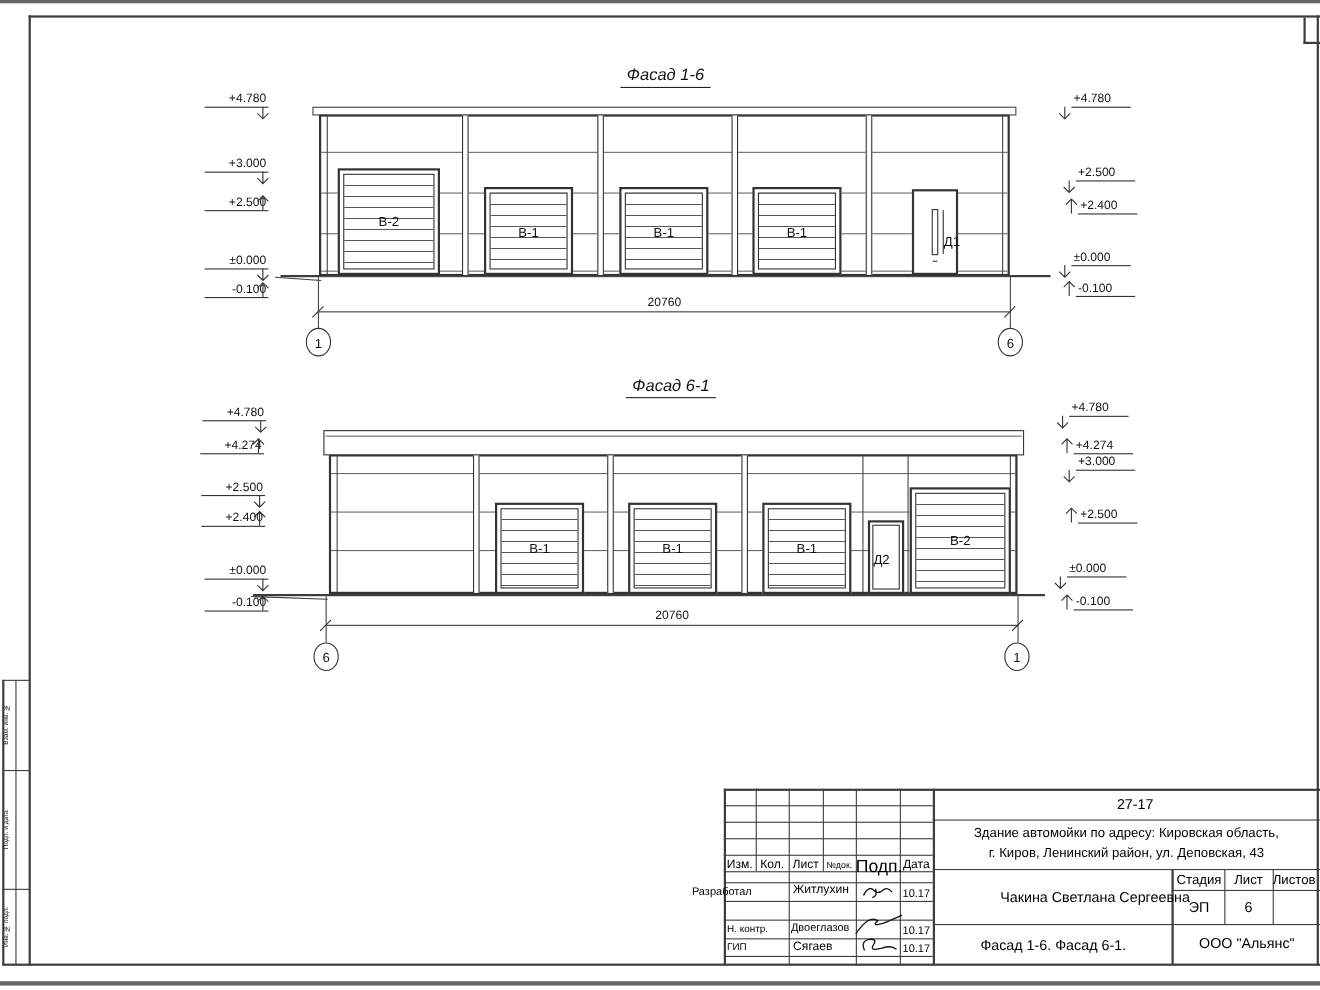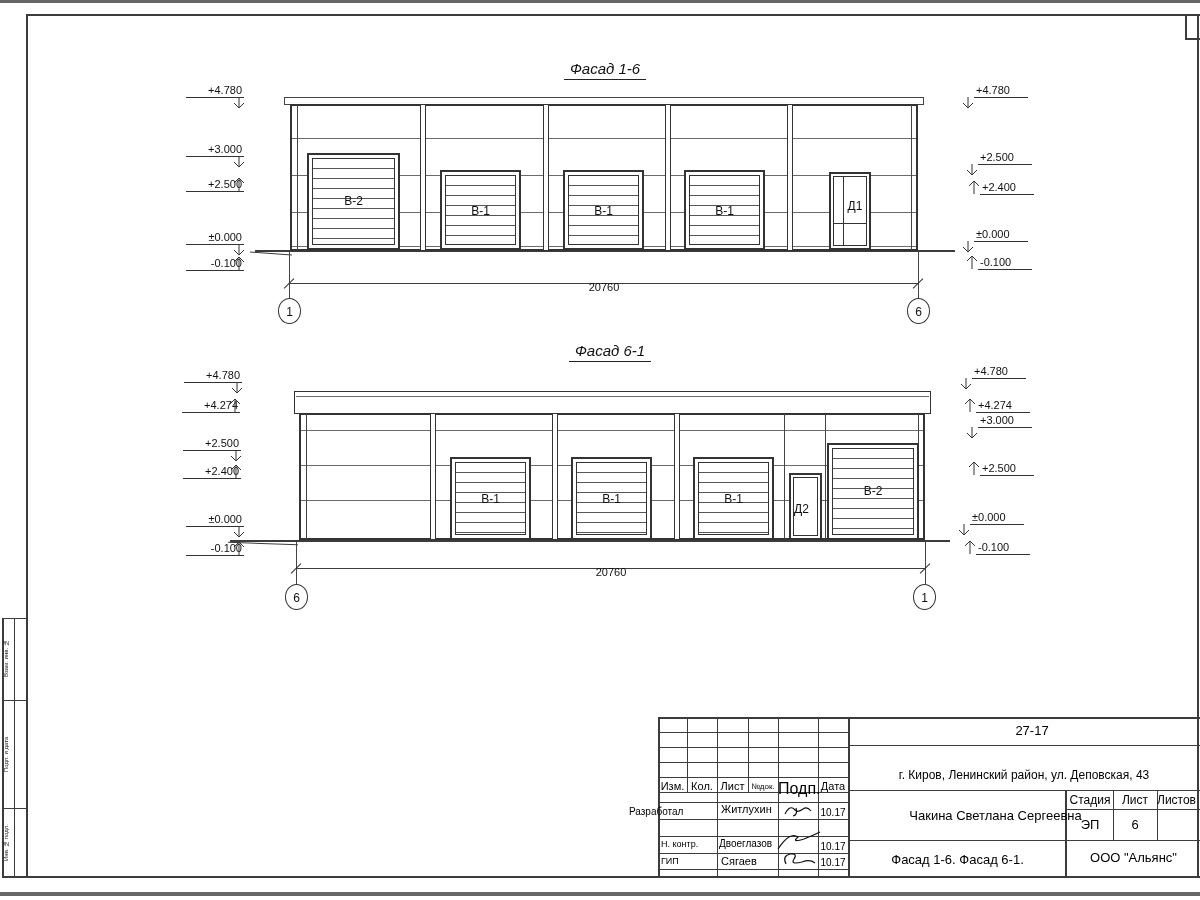--- a/index.html
+++ b/index.html
@@ -18,21 +18,21 @@
       background:repeating-linear-gradient(to bottom,#fff 0 9px,#555 9px 10px);}
   .gd{width:100%;height:100%;border:1px solid #333;box-sizing:border-box;background:#fff;position:relative;}
   .gl{position:absolute;left:0;right:0;top:42%;text-align:center;font-size:12px;color:#111;z-index:4;}
   .fh{position:absolute;font-style:italic;font-size:15px;color:#111;text-align:center;z-index:5;}
   .fh span{display:inline-block;border-bottom:1px solid #222;padding:0 6px 2px;}
   .mk{position:absolute;font-size:11px;color:#111;border-bottom:1px solid #333;
       padding:0 2px 1px;white-space:nowrap;z-index:6;}
   .mkl{width:54px;text-align:right;}
   .mkr{min-width:50px;text-align:left;}
   .mk svg{position:absolute;overflow:visible;}
-  .dim{position:absolute;font-size:11px;text-align:center;z-index:5;margin-top:12px;}
+  .dim{position:absolute;font-size:11px;text-align:center;z-index:5;}
   .slash{position:absolute;width:14px;height:1px;background:#333;transform:rotate(-45deg);z-index:5;}
   .bub{position:absolute;width:23px;height:26px;border:1px solid #333;border-radius:50%;
        text-align:center;font-size:12px;line-height:26px;background:#fff;box-sizing:border-box;z-index:5;}
   .tb{position:absolute;white-space:nowrap;color:#000;z-index:7;}
   .ctr{text-align:center;}
   .vtxt{position:absolute;writing-mode:vertical-rl;transform:rotate(180deg);
         font-size:6px;color:#222;text-align:center;z-index:7;}
 </style>
 </head>
 <body>
@@ -73,21 +73,21 @@
     <div class="gl">В-1</div>
   </div>
   <div class="g" style="left:563px;top:170px;width:81px;height:80px">
     <div class="gi"></div>
     <div class="gl">В-1</div>
   </div>
   <div class="g" style="left:684px;top:170px;width:81px;height:80px">
     <div class="gi"></div>
     <div class="gl">В-1</div>
   </div>
-  <div class="g" style="left:829px;top:172px;width:42px;height:78px;padding:2px">
+  <div class="g" style="left:829px;top:172px;width:42px;height:78px;padding:16px">
     <div class="gd">
       <div style="position:absolute;left:9px;top:0;width:1px;height:100%;background:#333"></div>
       <div style="position:absolute;left:0;top:46px;width:100%;height:1px;background:#333"></div>
       <div style="position:absolute;left:10px;right:0;top:22px;text-align:center;font-size:12px">Д1</div>
     </div>
   </div>
 
   <div class="l" style="left:255px;top:250px;width:700px;height:2px"></div>
   <div class="l" style="left:250px;top:253px;width:42px;height:1px;transform:rotate(4deg)"></div>
 
@@ -263,20 +263,21 @@
   <div class="l" style="left:717px;top:717px;width:1px;height:160px"></div>
   <div class="l" style="left:748px;top:717px;width:1px;height:75px"></div>
   <div class="l" style="left:778px;top:717px;width:1px;height:160px"></div>
   <div class="l" style="left:818px;top:717px;width:1px;height:160px"></div>
   <div class="l" style="left:848px;top:717px;width:2px;height:160px"></div>
   <div class="l" style="left:1065px;top:790px;width:2px;height:87px"></div>
   <div class="l" style="left:1113px;top:790px;width:1px;height:50px"></div>
   <div class="l" style="left:1157px;top:790px;width:1px;height:50px"></div>
 
   <div class="tb ctr" style="left:848px;top:723px;width:368px;font-size:13px">27-17</div>
+  <div class="tb ctr" style="left:848px;top:750px;width:352px;font-size:12px">Здание автомойки по адресу: Кировская область,</div>
   <div class="tb ctr" style="left:848px;top:768px;width:352px;font-size:12px">г. Киров, Ленинский район, ул. Деповская, 43</div>
 
   <div class="tb ctr" style="left:658px;top:780px;width:29px;font-size:11px">Изм.</div>
   <div class="tb ctr" style="left:687px;top:780px;width:30px;font-size:11px">Кол.</div>
   <div class="tb ctr" style="left:717px;top:780px;width:31px;font-size:11px">Лист</div>
   <div class="tb ctr" style="left:748px;top:782px;width:30px;font-size:8px">№док.</div>
   <div class="tb ctr" style="left:778px;top:780px;width:40px;font-size:16px">Подп.</div>
   <div class="tb ctr" style="left:818px;top:780px;width:30px;font-size:11px">Дата</div>
 
   <div class="tb" style="left:629px;top:806px;font-size:10px">Разработал</div>

